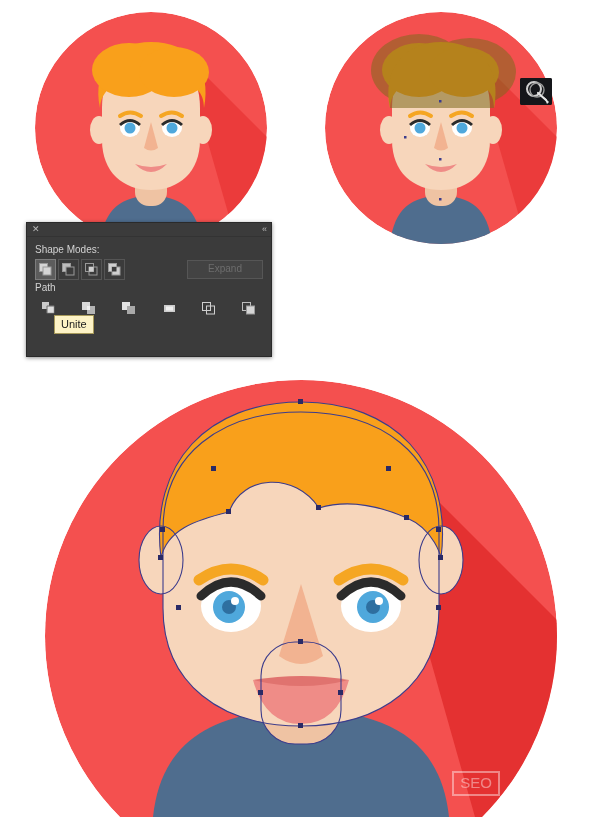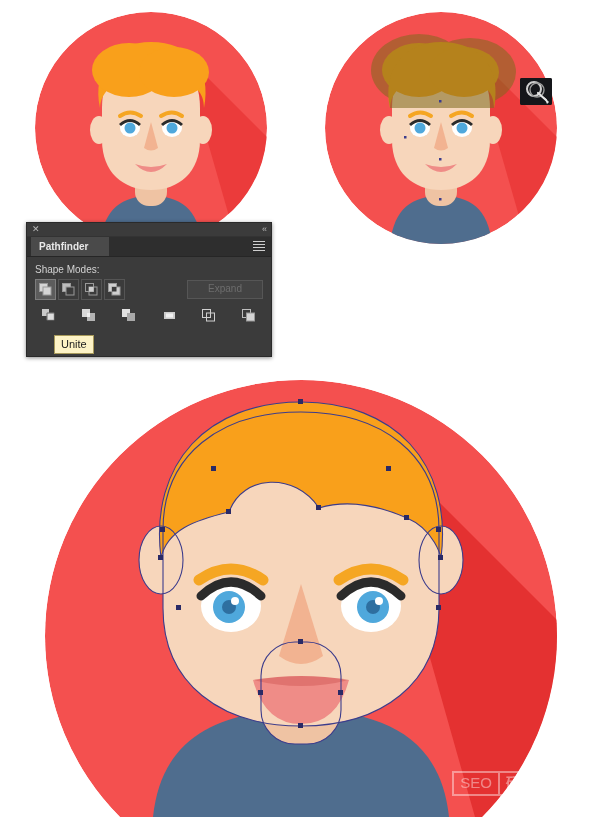--- a/index.html
+++ b/index.html
@@ -321,29 +321,20 @@
     </svg>
   </div>
 
   <div id="pathfinder-panel">
 
     <div class="pf-titlebar">
       <span class="pf-close">✕</span>
       <span class="pf-collapse">«</span>
     </div>
 
-    <div class="pf-tabrow">
-      <div class="pf-tab">Pathfinder</div>
-      <div class="pf-menu">
-        <i></i>
-          <i></i>
-          <i></i>
-          <i></i>
-      </div>
-    </div>
 
     <div class="pf-body">
 
       <div class="pf-label">Shape Modes:</div>
 
       <div class="pf-row">
         <div class="pf-btn active">
           <svg width="13" height="13" viewBox="0 0 13 13">
             <rect x="0.5" y="0.5" width="8" height="8" fill="#d5d5d5" stroke="#9a9a9a"></rect>
             <rect x="4" y="4" width="8" height="8" fill="#d5d5d5" stroke="#9a9a9a"></rect>
@@ -365,20 +356,21 @@
         <div class="pf-btn">
           <svg width="13" height="13" viewBox="0 0 13 13">
             <rect x="0.5" y="0.5" width="8" height="8" fill="#cfcfcf" stroke="#9a9a9a"></rect>
             <rect x="4" y="4" width="8" height="8" fill="#cfcfcf" stroke="#9a9a9a"></rect>
             <rect x="4" y="4" width="4.5" height="4.5" fill="#3b3b3b"></rect>
           </svg>
         </div>
         <div class="pf-expand">Expand</div>
       </div>
 
+      <div class="pf-label">Path</div>
 
       <div class="pf-row2">
         <div class="pf-btn2">
           <svg width="15" height="13" viewBox="0 0 15 13">
             <rect x="0" y="0" width="7" height="7" fill="#c9c9c9"></rect>
             <rect x="5" y="4" width="7" height="7" fill="#dedede" stroke="#8f8f8f" stroke-width=".6"></rect>
             <path d="M5,4 L12,4 M5,4 L5,11" stroke="#6a6a6a" stroke-width=".8"></path>
           </svg>
         </div>
         <div class="pf-btn2">
@@ -488,17 +480,16 @@
           <rect x="293" y="310" width="5" height="5"></rect>
           <rect x="166" y="86" width="5" height="5"></rect>
           <rect x="341" y="86" width="5" height="5"></rect>
         </g>
       </g>
     </svg>
   </div>
 
   <div id="watermark">
     <div class="wm-seo">SEO</div>
-    <div class="wm-cn">研究协会网</div>
     <div class="wm-url">www.seo-yanjiu.net</div>
   </div>
 
 </div>
 
 </body></html>

